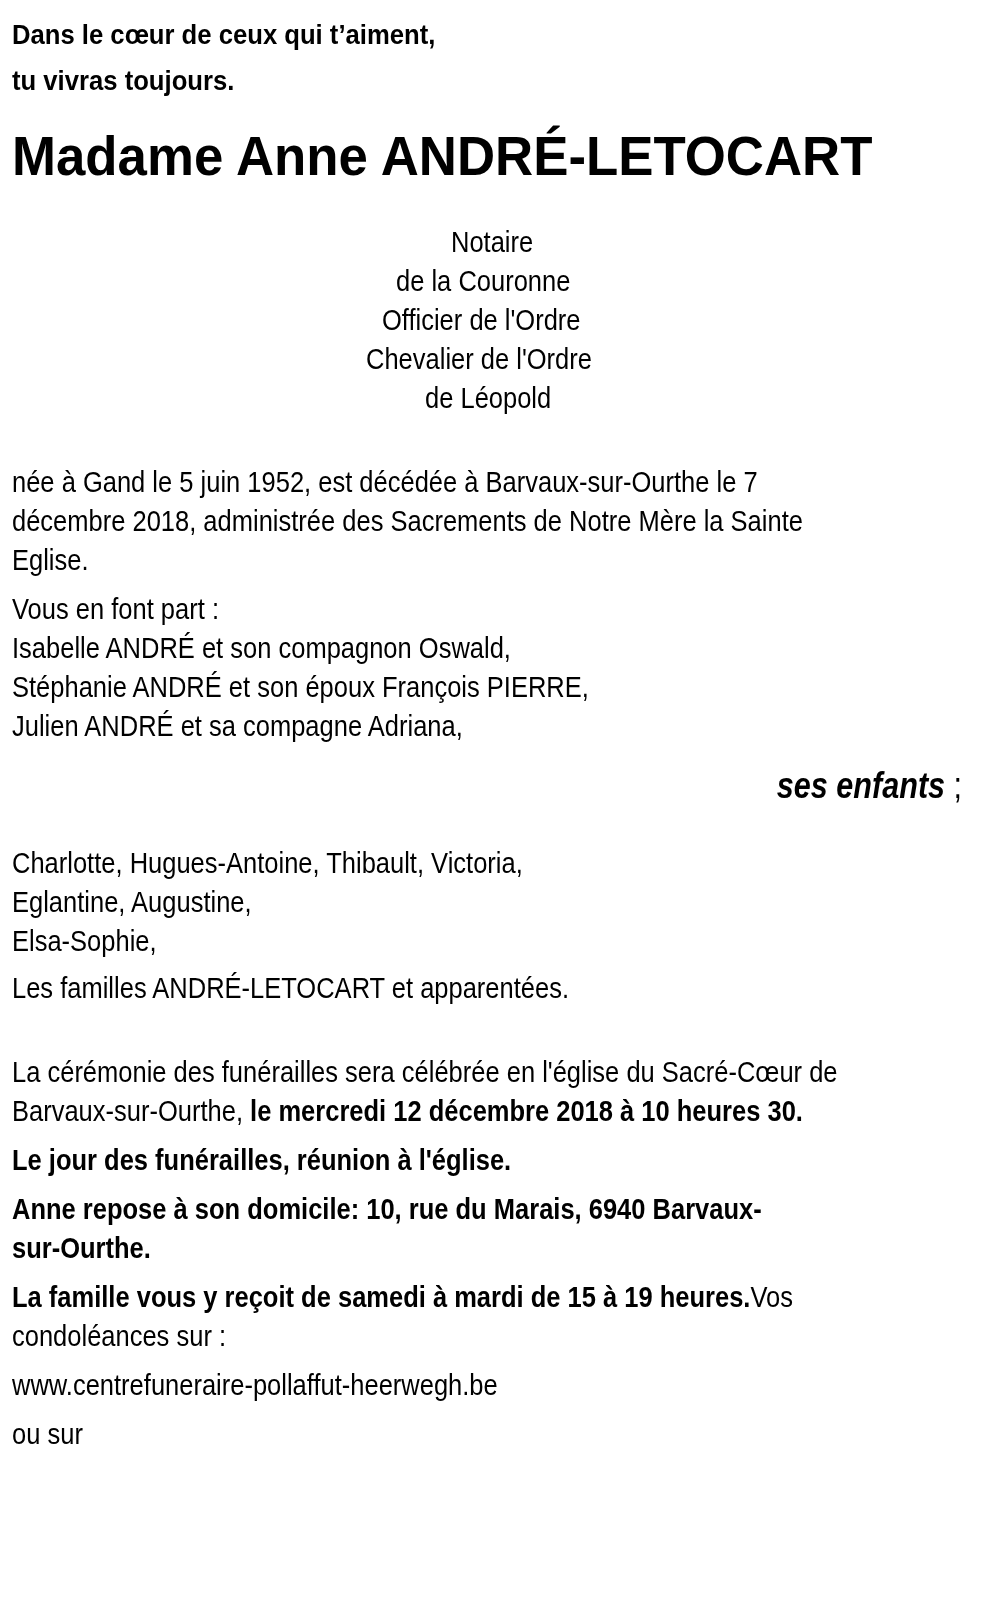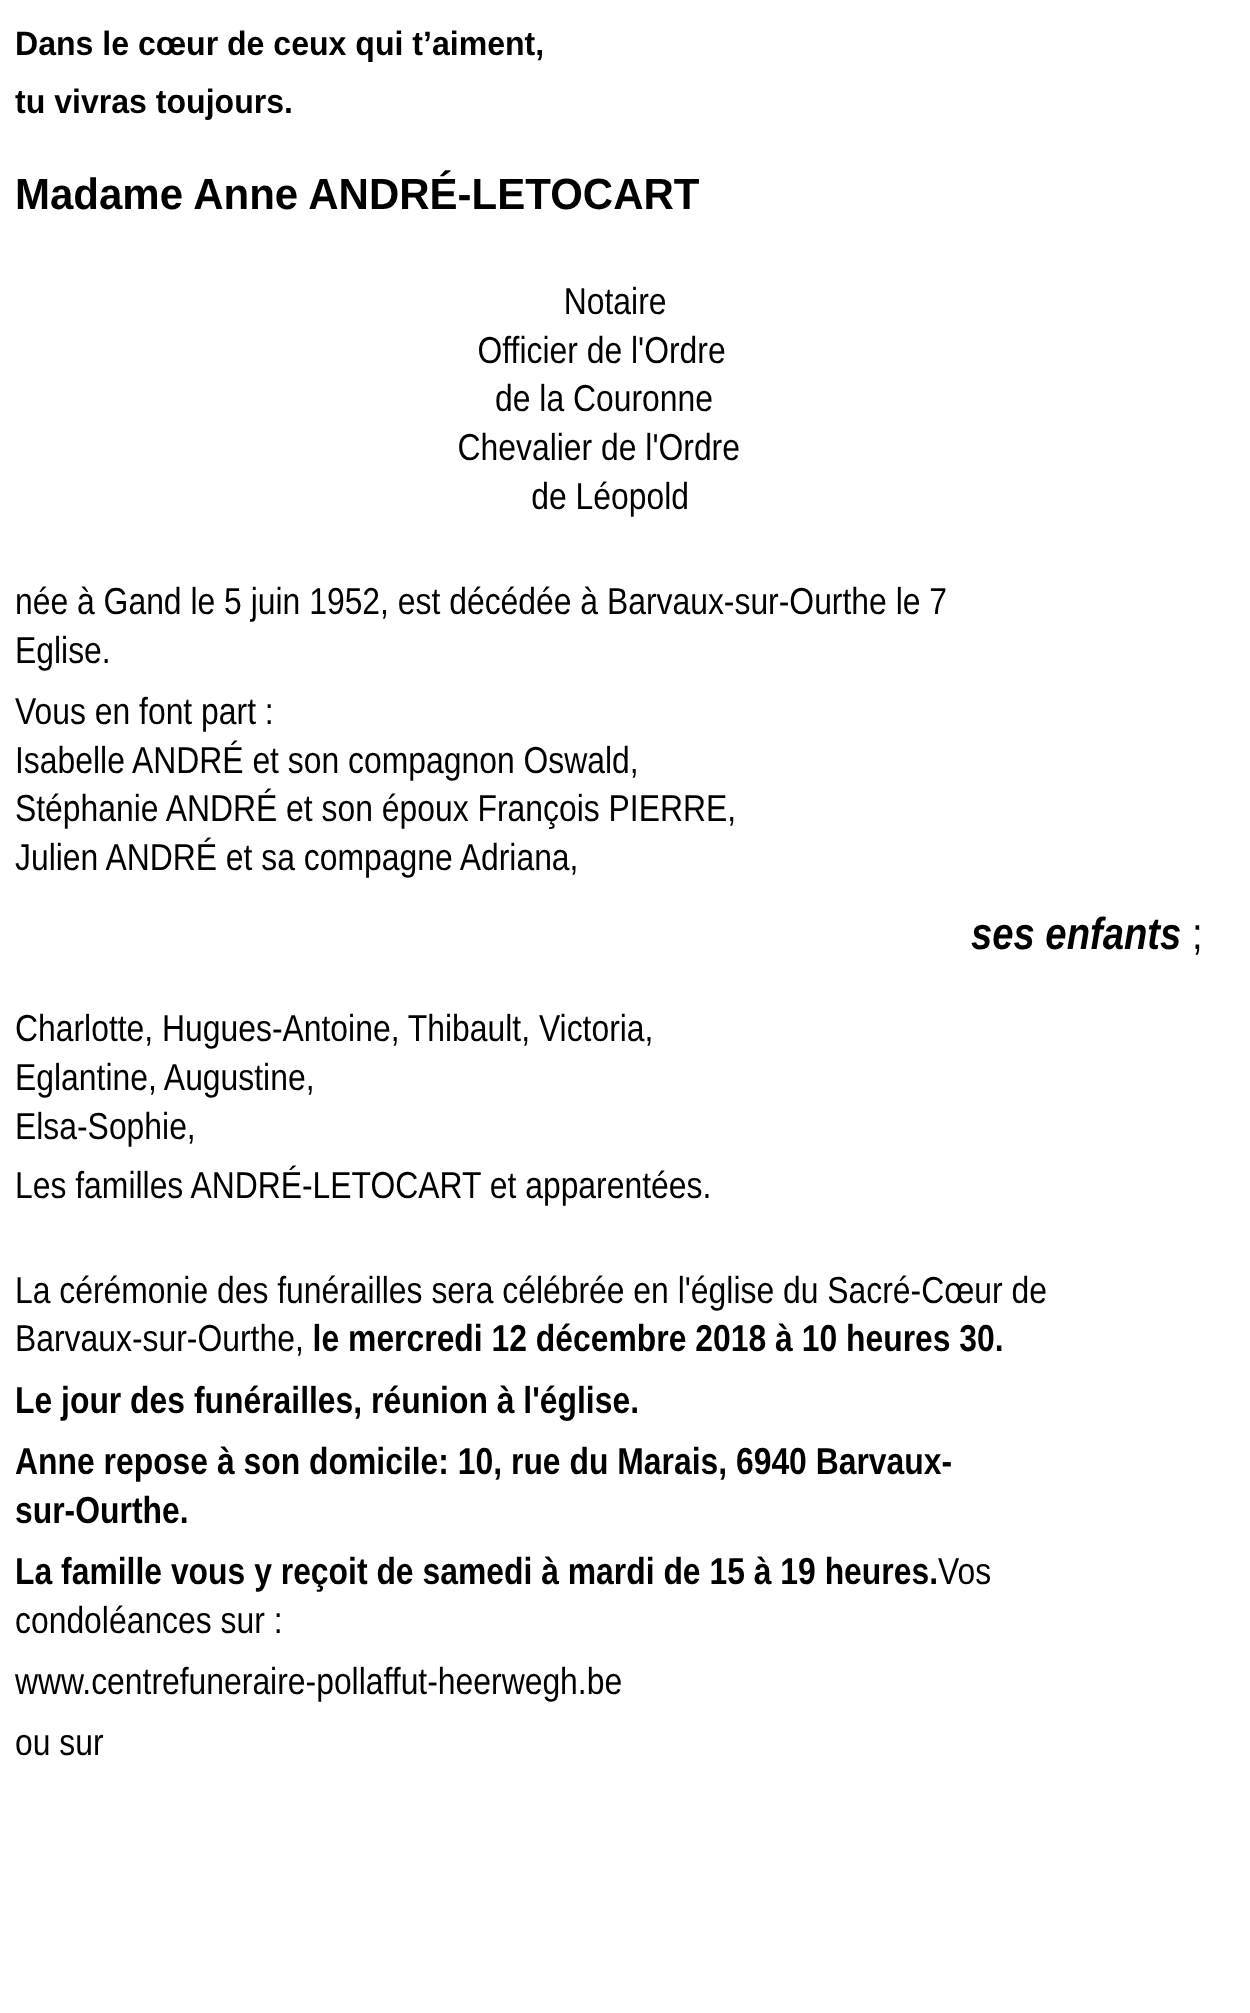--- a/index.html
+++ b/index.html
@@ -19,21 +19,21 @@
   
   .cx { display: inline-block; transform: scaleX(0.85); transform-origin: 0 50%; white-space: pre; }
   .b { font-weight: bold; }
   .i { font-style: italic; }
 
   
   .quote .line { font-size: 27px; line-height: 46px; font-weight: bold; }
   .quote .cx { transform: scaleX(0.95); }
 
   
-  .name { margin: 28px 0 0 0; font-size: 35px; line-height: 48px; font-weight: bold; }
+  .name { margin: 28px 0 0 0; font-size: 55px; line-height: 48px; font-weight: bold; }
   .name .cx { transform: scaleX(0.96); }
 
   .titles { margin-top: 42px; text-align: center; }
 
   .para { margin: 10px 0 0 0; }
   .gap-lg { margin-top: 45px; }
   .gap-sm { margin-top: 8px; text-decoration: underline; }
 
   
   .role { text-align: right; padding-right: 24px; font-size: 36px; line-height: 33px; margin-top: -9px; }
@@ -48,28 +48,29 @@
       <div class="line"><span class="cx">Dans le cœur de ceux qui t’aiment,</span></div>
       <div class="line"><span class="cx">tu vivras toujours.</span></div>
     </div>
 
   <h1 class="name">
     <span class="cx">Madame Anne ANDRÉ-LETOCART</span>
   </h1>
 
   <div class="titles">
       <div class="line"><span class="cx">Notaire</span></div>
+      <div class="line"><span class="cx">de la Couronne</span></div>
       <div class="line"><span class="cx">Officier de l'Ordre</span></div>
-      <div class="line"><span class="cx">de la Couronne</span></div>
       <div class="line"><span class="cx">Chevalier de l'Ordre</span></div>
       <div class="line"><span class="cx">de Léopold</span></div>
     </div>
 
   <div class="para gap-lg">
       <div class="line"><span class="cx">née à Gand le 5 juin 1952, est décédée à Barvaux-sur-Ourthe le 7</span></div>
+      <div class="line"><span class="cx">décembre 2018, administrée des Sacrements de Notre Mère la Sainte</span></div>
       <div class="line"><span class="cx">Eglise.</span></div>
     </div>
 
   <div class="para">
     <div class="line">
       <span class="cx">Vous en font part :</span>
     </div>
 
     <div>
         <div class="line"><span class="cx">Isabelle ANDRÉ et son compagnon Oswald,</span></div>

